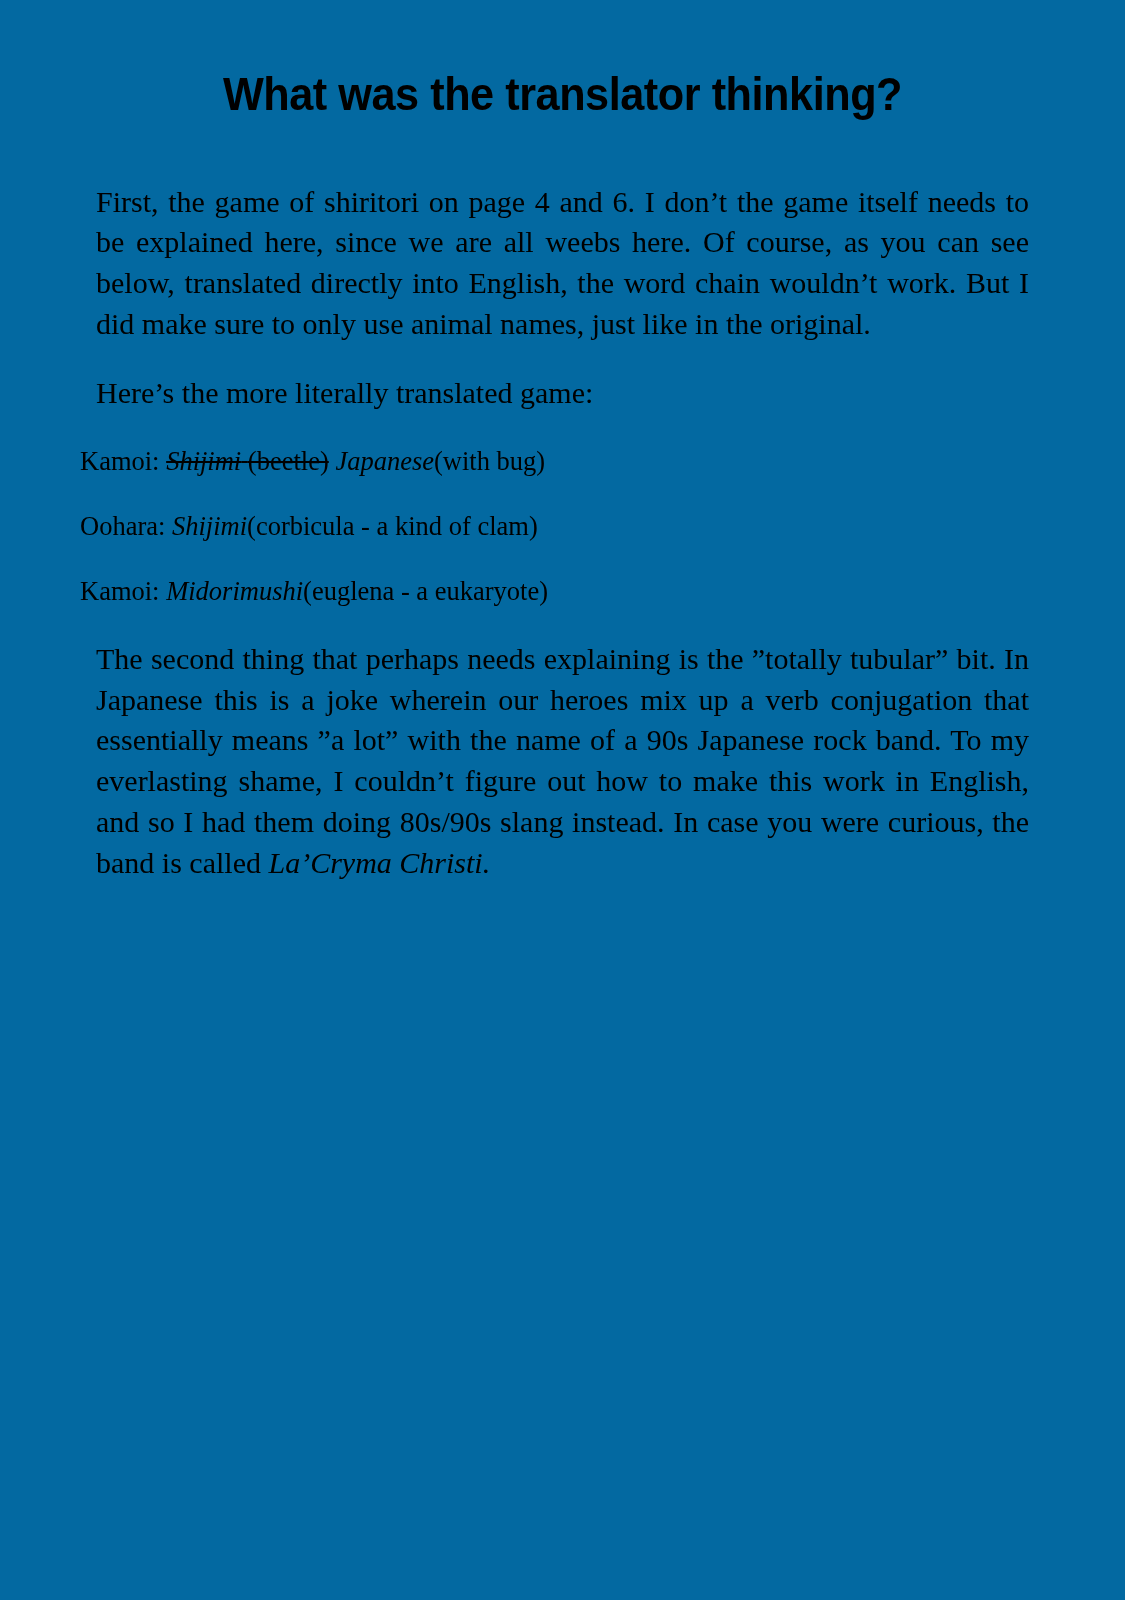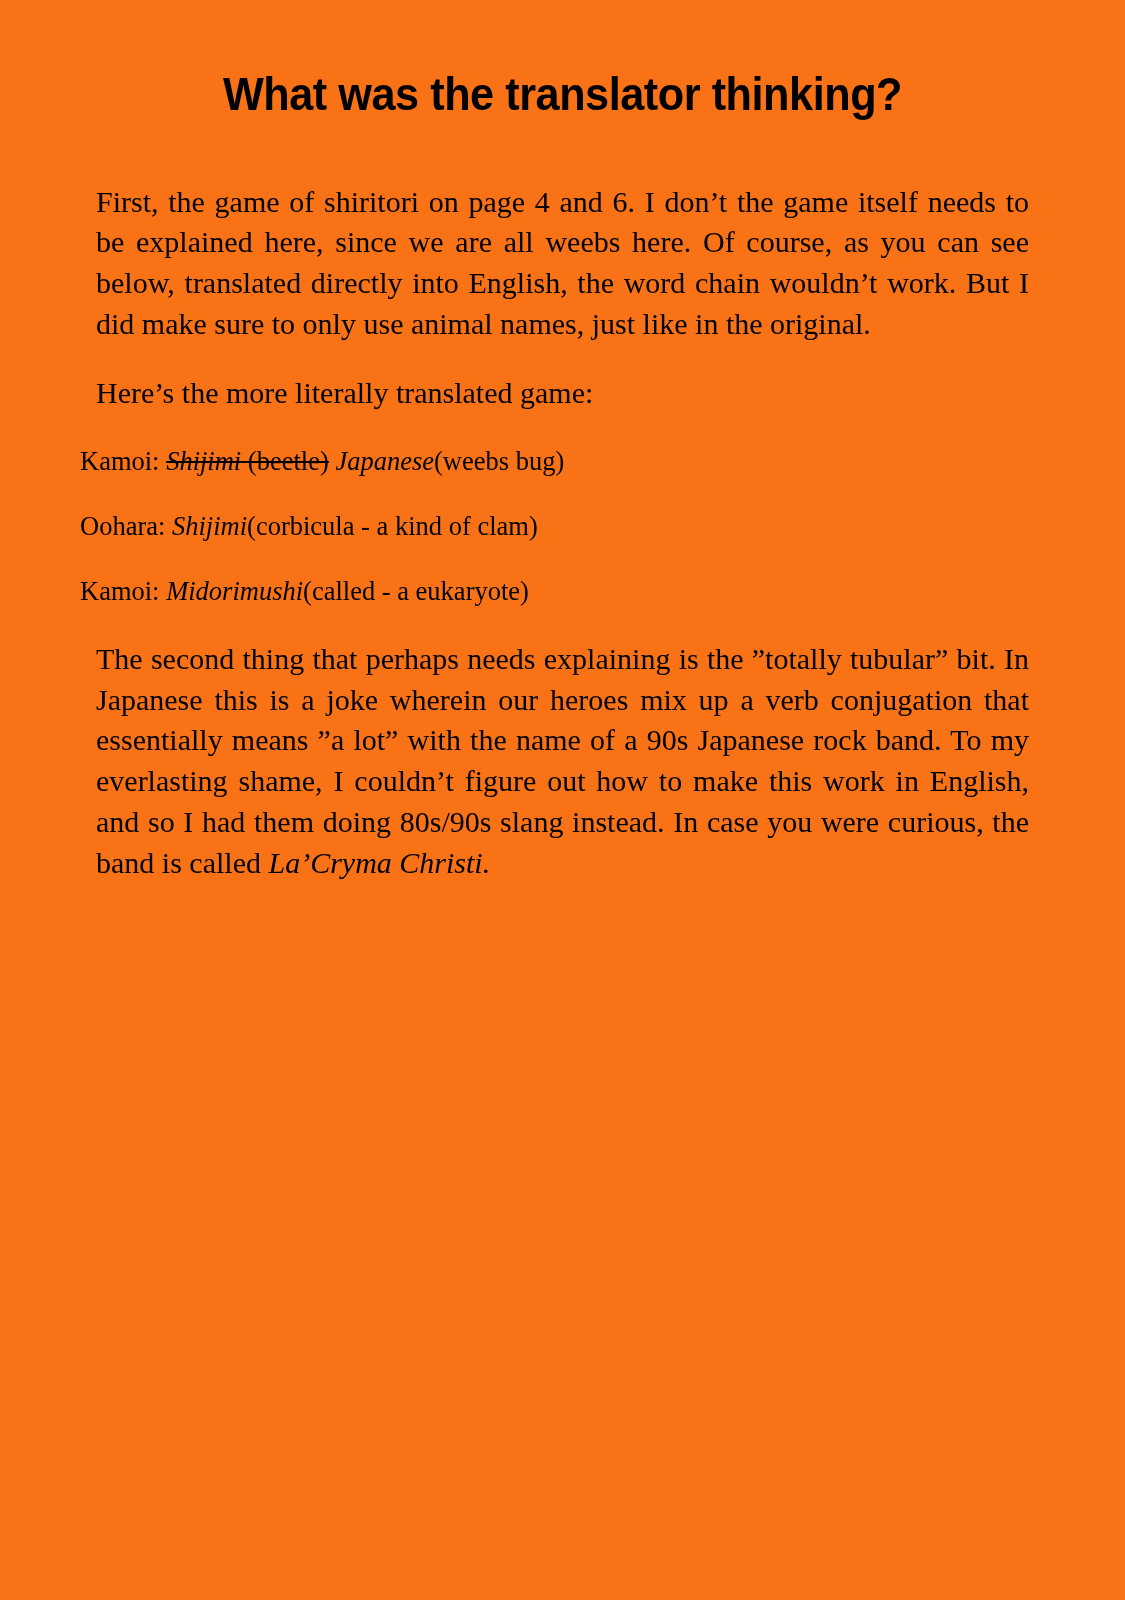--- a/index.html
+++ b/index.html
@@ -16,21 +16,21 @@
     color: #000000;
     -webkit-font-smoothing: antialiased;
   }
 
   .page {
     position: absolute;
     left: 0;
     top: 0;
     width: 1125px;
     height: 1600px;
-    background: #f97316;
+    background: #0369a1;
   }
 
   .content {
     position: absolute;
     left: 80px;
     top: 0;
     width: 965px;
   }
 
   .doc-title {
@@ -95,30 +95,30 @@
 
     <h1 class="doc-title">What was the translator thinking?</h1>
 
     <p class="para para-first">First, the game of shiritori on page 4 and 6. I don’t the game itself needs to be explained here, since we are all weebs here. Of course, as you can see below, translated directly into English, the word chain wouldn’t work. But I did make sure to only use animal names, just like in the original.</p>
 
     <p class="para para-intro">Here’s the more literally translated game:</p>
 
     <p class="dialogue">
       <span>Kamoi:</span>
       <span class="strike"><span class="it">Shijimi</span> <span>(beetle)</span></span>
-      <span class="it">Japanese</span><span>(weebs bug)</span>
+      <span class="it">Japanese</span><span>(with bug)</span>
     </p>
 
     <p class="dialogue">
       <span>Oohara:</span>
       <span class="it">Shijimi</span><span>(corbicula - a kind of clam)</span>
     </p>
 
     <p class="dialogue">
       <span>Kamoi:</span>
-      <span class="it">Midorimushi</span><span>(called - a eukaryote)</span>
+      <span class="it">Midorimushi</span><span>(euglena - a eukaryote)</span>
     </p>
 
 
     <p class="para para-last"><span>The second thing that perhaps needs explaining is the ”totally tubular” bit. In Japanese this is a joke wherein our heroes mix up a verb conjugation that essentially means ”a lot” with the name of a 90s Japanese rock band. To my everlasting shame, I couldn’t figure out how to make this work in English, and so I had them doing 80s/90s slang instead. In case you were curious, the band is called </span><span class="it">La’Cryma Christi.</span></p>
 
   </div>
 </div>
 
 </body></html>

